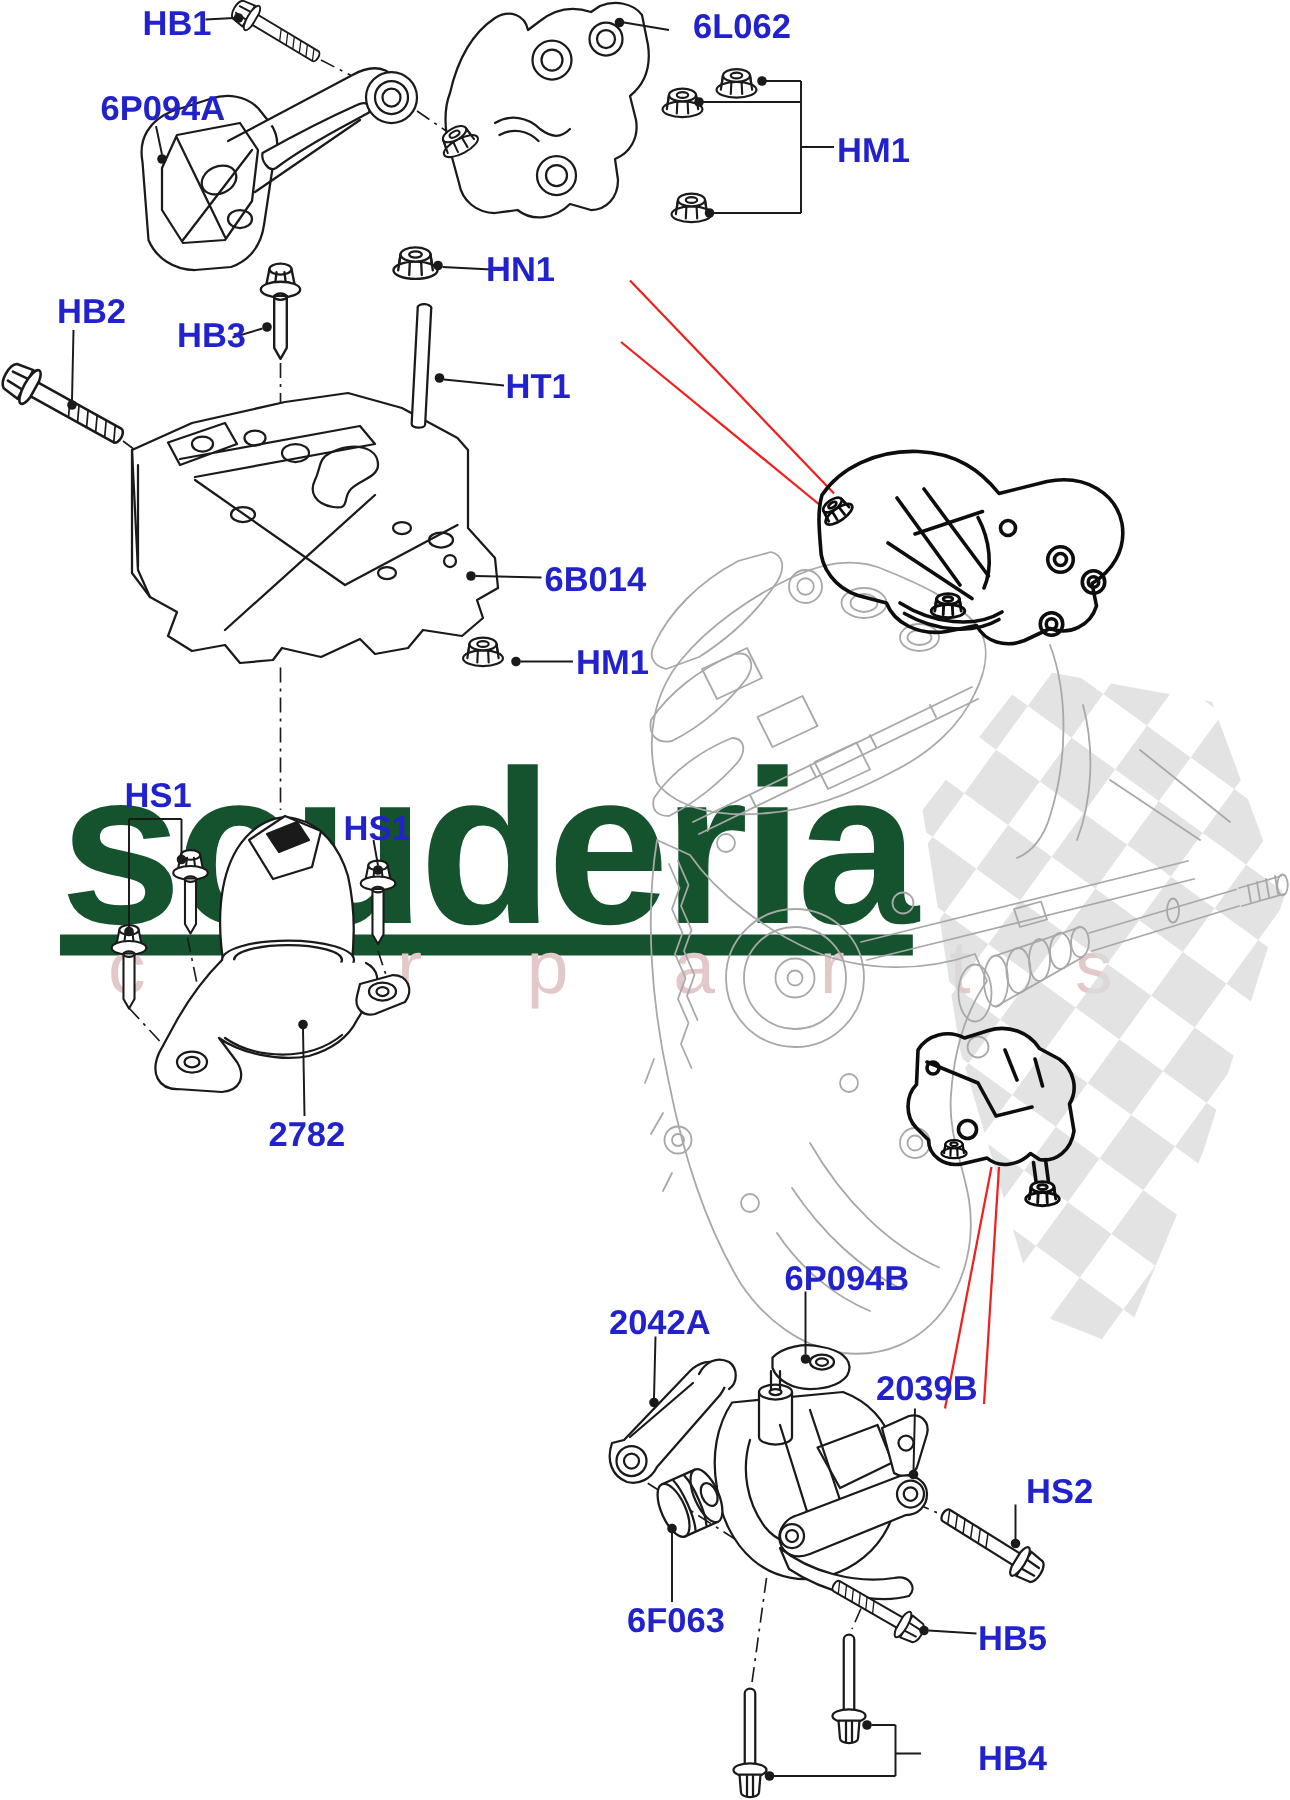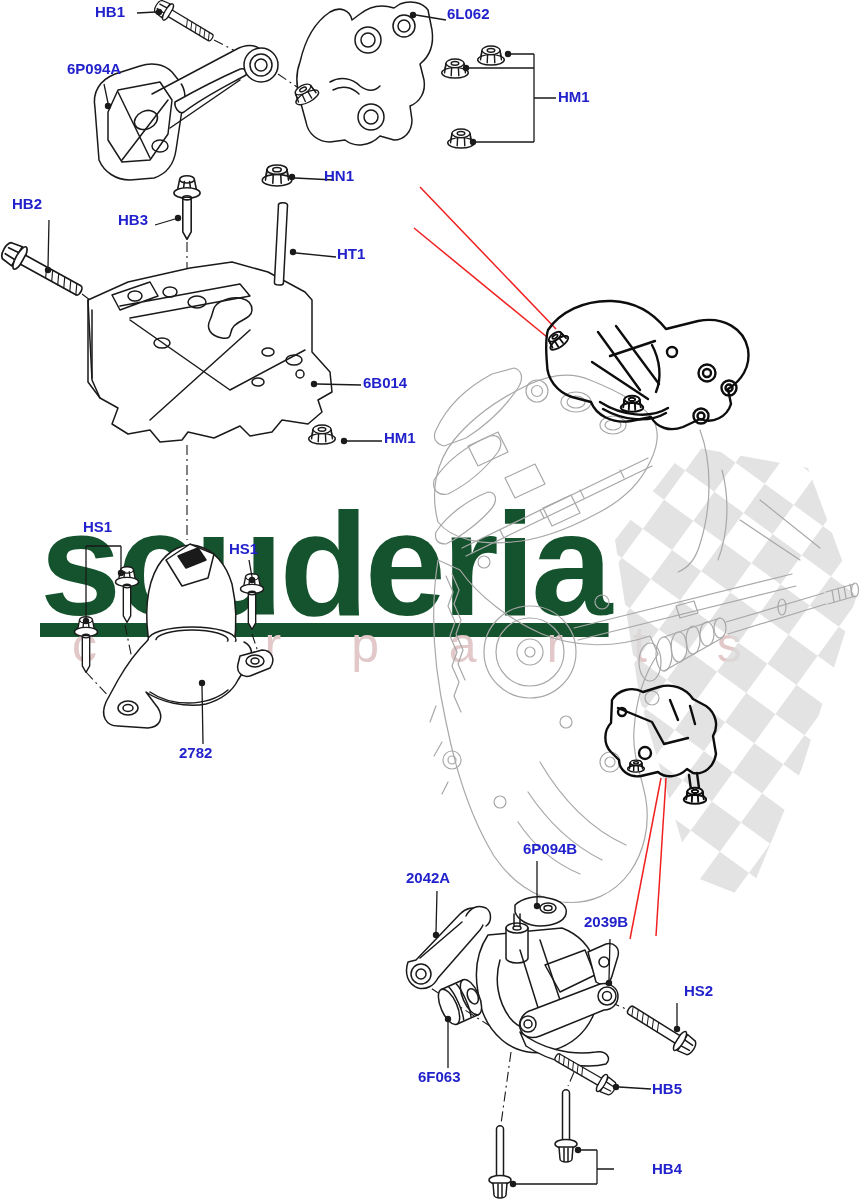--- a/index.html
+++ b/index.html
@@ -3,21 +3,21 @@
 <meta charset="utf-8">
 <style>
   html,body{margin:0;padding:0;background:#fff;}
   #stage{position:relative;width:860px;height:1200px;background:#fff;overflow:hidden;
          font-family:"Liberation Sans",sans-serif;}
   .wm-main{position:absolute;left:40px;top:492px;font-size:146px;font-weight:700;
            letter-spacing:-4px;color:#14532d;white-space:nowrap;line-height:1;text-decoration:underline;}
   .wm-sub{position:absolute;left:72px;top:620px;font-size:50px;font-weight:400;
           letter-spacing:28px;color:#e2c8c8;white-space:nowrap;line-height:1;}
   svg.diagram{position:absolute;left:0;top:0;}
-  .plabel{position:absolute;font-size:15px;font-weight:700;color:#2222cc;
+  .plabel{position:absolute;font-size:23px;font-weight:700;color:#2222cc;
           white-space:nowrap;line-height:1;}
 </style>
 </head>
 <body>
 
 <div id="stage">
 
   <div class="wm-main">scuderia</div>
   <div class="wm-sub">c a r p a r t s</div>
 
@@ -330,25 +330,25 @@
           <circle cx="677" cy="1029" r="3.2"></circle>
           <circle cx="448" cy="1019" r="3.2"></circle>
         <circle cx="616" cy="1087" r="3.2"></circle>
           <circle cx="578" cy="1150" r="3.2"></circle>
           <circle cx="513" cy="1184" r="3.2"></circle>
       </g>
     </g>
   </svg>
 
   <div class="plabel" style="left:95px;top:4px">HB1</div>
-  <div class="plabel" style="left:447px;top:6px">6L062</div>
+  <div class="plabel" style="left:462px;top:6px">6L062</div>
   <div class="plabel" style="left:67px;top:61px">6P094A</div>
   <div class="plabel" style="left:558px;top:89px">HM1</div>
   <div class="plabel" style="left:324px;top:168px">HN1</div>
-  <div class="plabel" style="left:12px;top:196px">HB2</div>
+  <div class="plabel" style="left:38px;top:196px">HB2</div>
   <div class="plabel" style="left:118px;top:212px">HB3</div>
   <div class="plabel" style="left:337px;top:246px">HT1</div>
   <div class="plabel" style="left:363px;top:375px">6B014</div>
   <div class="plabel" style="left:384px;top:430px">HM1</div>
   <div class="plabel" style="left:83px;top:519px">HS1</div>
   <div class="plabel" style="left:229px;top:541px">HS1</div>
   <div class="plabel" style="left:179px;top:745px">2782</div>
   <div class="plabel" style="left:523px;top:841px">6P094B</div>
   <div class="plabel" style="left:406px;top:870px">2042A</div>
   <div class="plabel" style="left:584px;top:914px">2039B</div>

